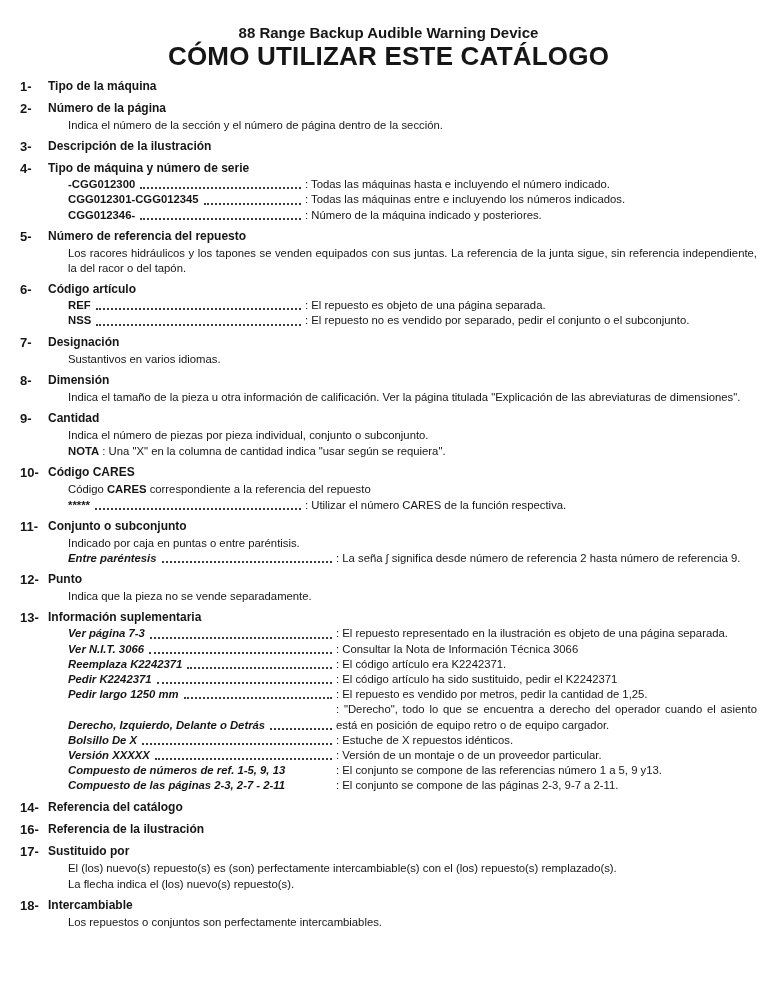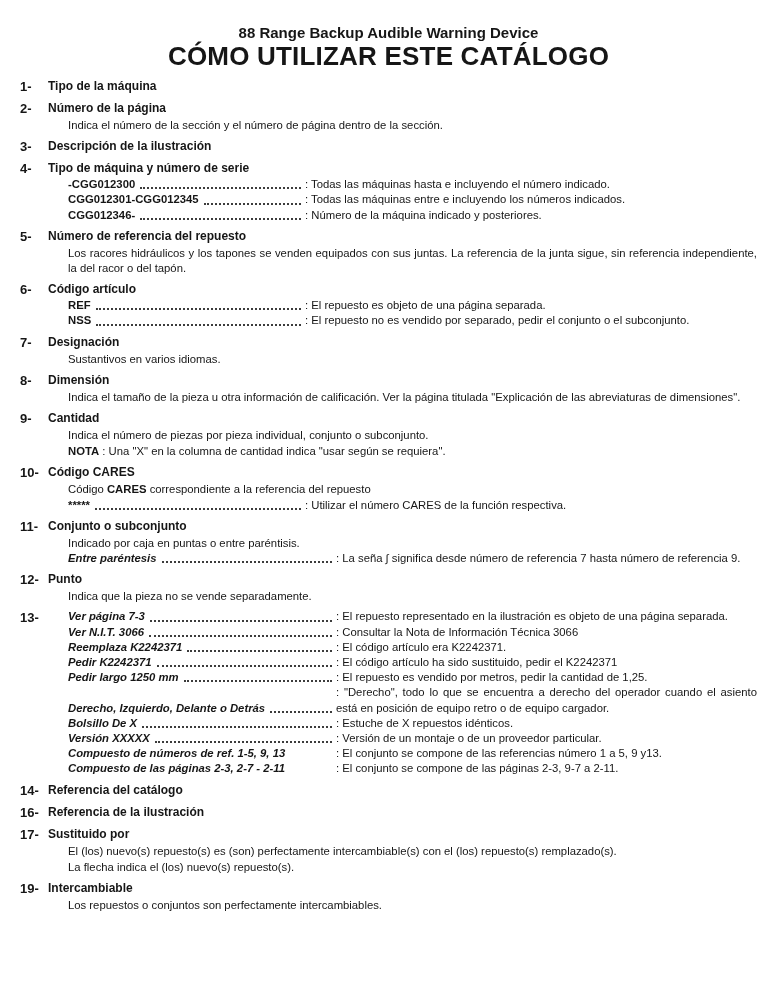--- a/index.html
+++ b/index.html
@@ -161,35 +161,36 @@
         <span class="num">11-</span>
         <div class="content">
           <div class="heading">Conjunto o subconjunto</div>
           <p class="body"><span>Indicado por caja en puntas o entre paréntisis.</span></p>
           <div class="defs wide">
             <div class="defrow">
               <span class="termwrap">
                 <span class="term">Entre paréntesis</span>
                 <span class="leader"></span>
               </span>
-              <span class="desc">La seña ∫ significa desde número de referencia 7 hasta número de referencia 9.</span>
+              <span class="desc">La seña ∫ significa desde número de referencia 2 hasta número de referencia 9.</span>
             </div>
           </div>
         </div>
       </div>
       <div class="section">
         <span class="num">12-</span>
         <div class="content">
           <div class="heading">Punto</div>
           <p class="body"><span>Indica que la pieza no se vende separadamente.</span></p>
         </div>
       </div>
       <div class="section">
         <span class="num">13-</span>
         <div class="content">
+          <div class="heading">Información suplementaria</div>
           <div class="defs wide">
             <div class="defrow">
               <span class="termwrap">
                 <span class="term">Ver página 7-3</span>
                 <span class="leader"></span>
               </span>
               <span class="desc">El repuesto representado en la ilustración es objeto de una página separada.</span>
             </div>
             <div class="defrow">
               <span class="termwrap">
@@ -271,20 +272,20 @@
       </div>
       <div class="section">
         <span class="num">17-</span>
         <div class="content">
           <div class="heading">Sustituido por</div>
           <p class="body"><span>El (los) nuevo(s) repuesto(s) es (son) perfectamente intercambiable(s) con el (los) repuesto(s) remplazado(s).</span></p>
           <p class="body"><span>La flecha indica el (los) nuevo(s) repuesto(s).</span></p>
         </div>
       </div>
       <div class="section">
-        <span class="num">19-</span>
+        <span class="num">18-</span>
         <div class="content">
           <div class="heading">Intercambiable</div>
           <p class="body"><span>Los repuestos o conjuntos son perfectamente intercambiables.</span></p>
         </div>
       </div>
     </div>
 </div>
 
 </body></html>

